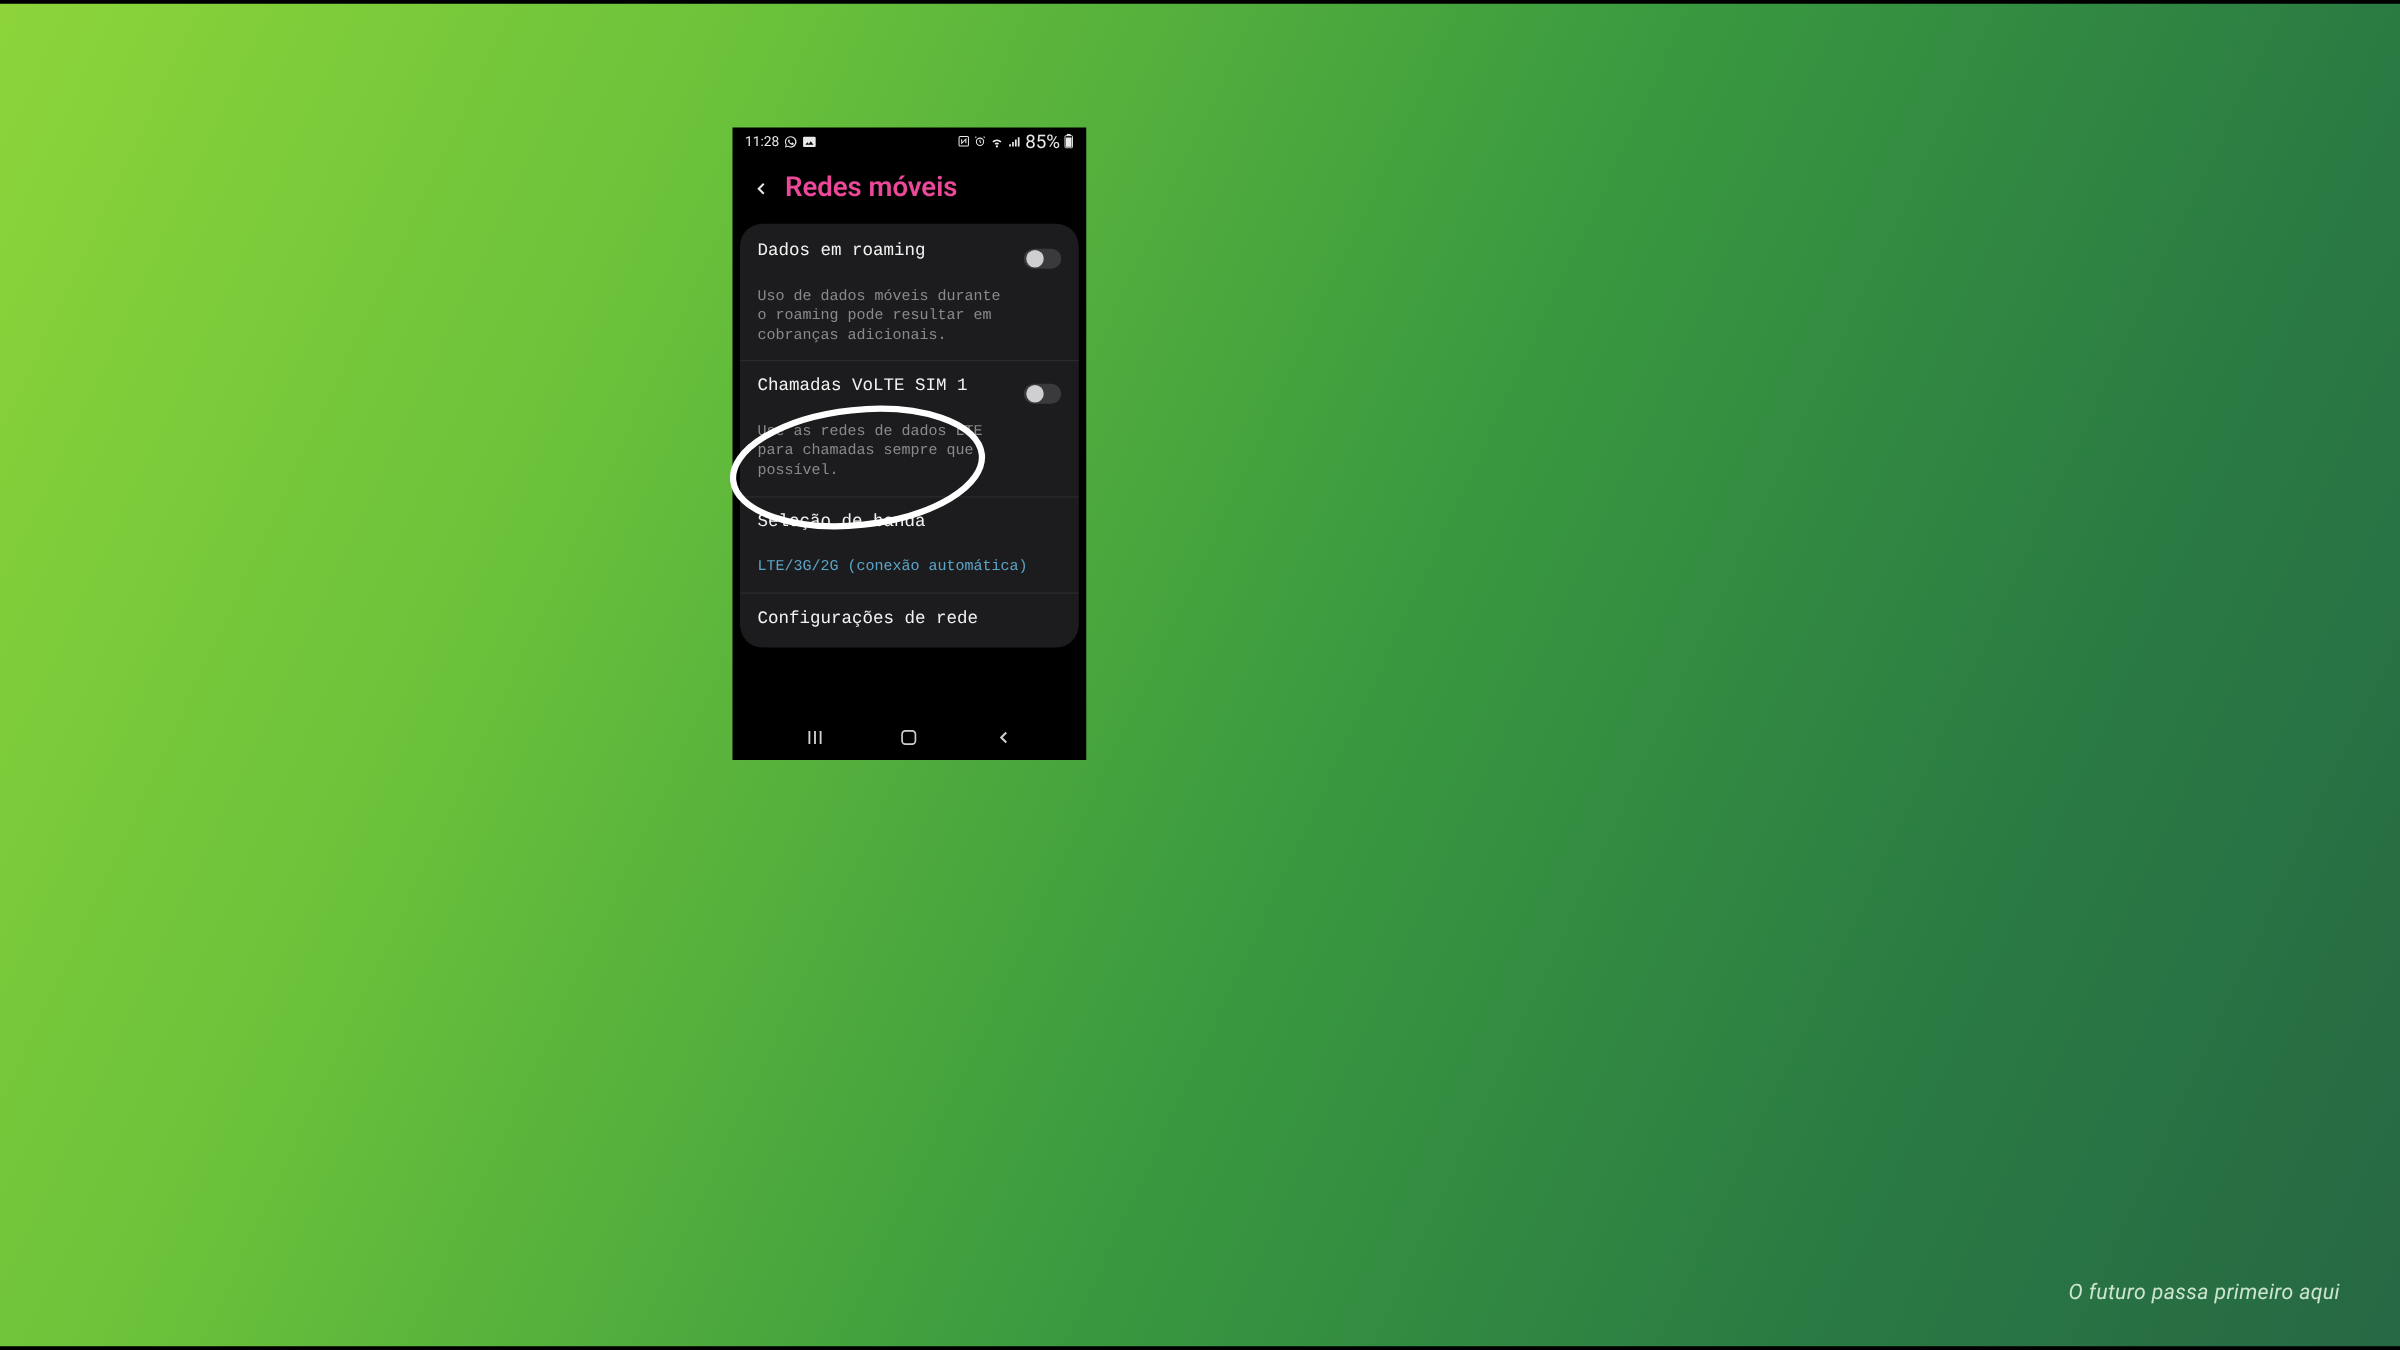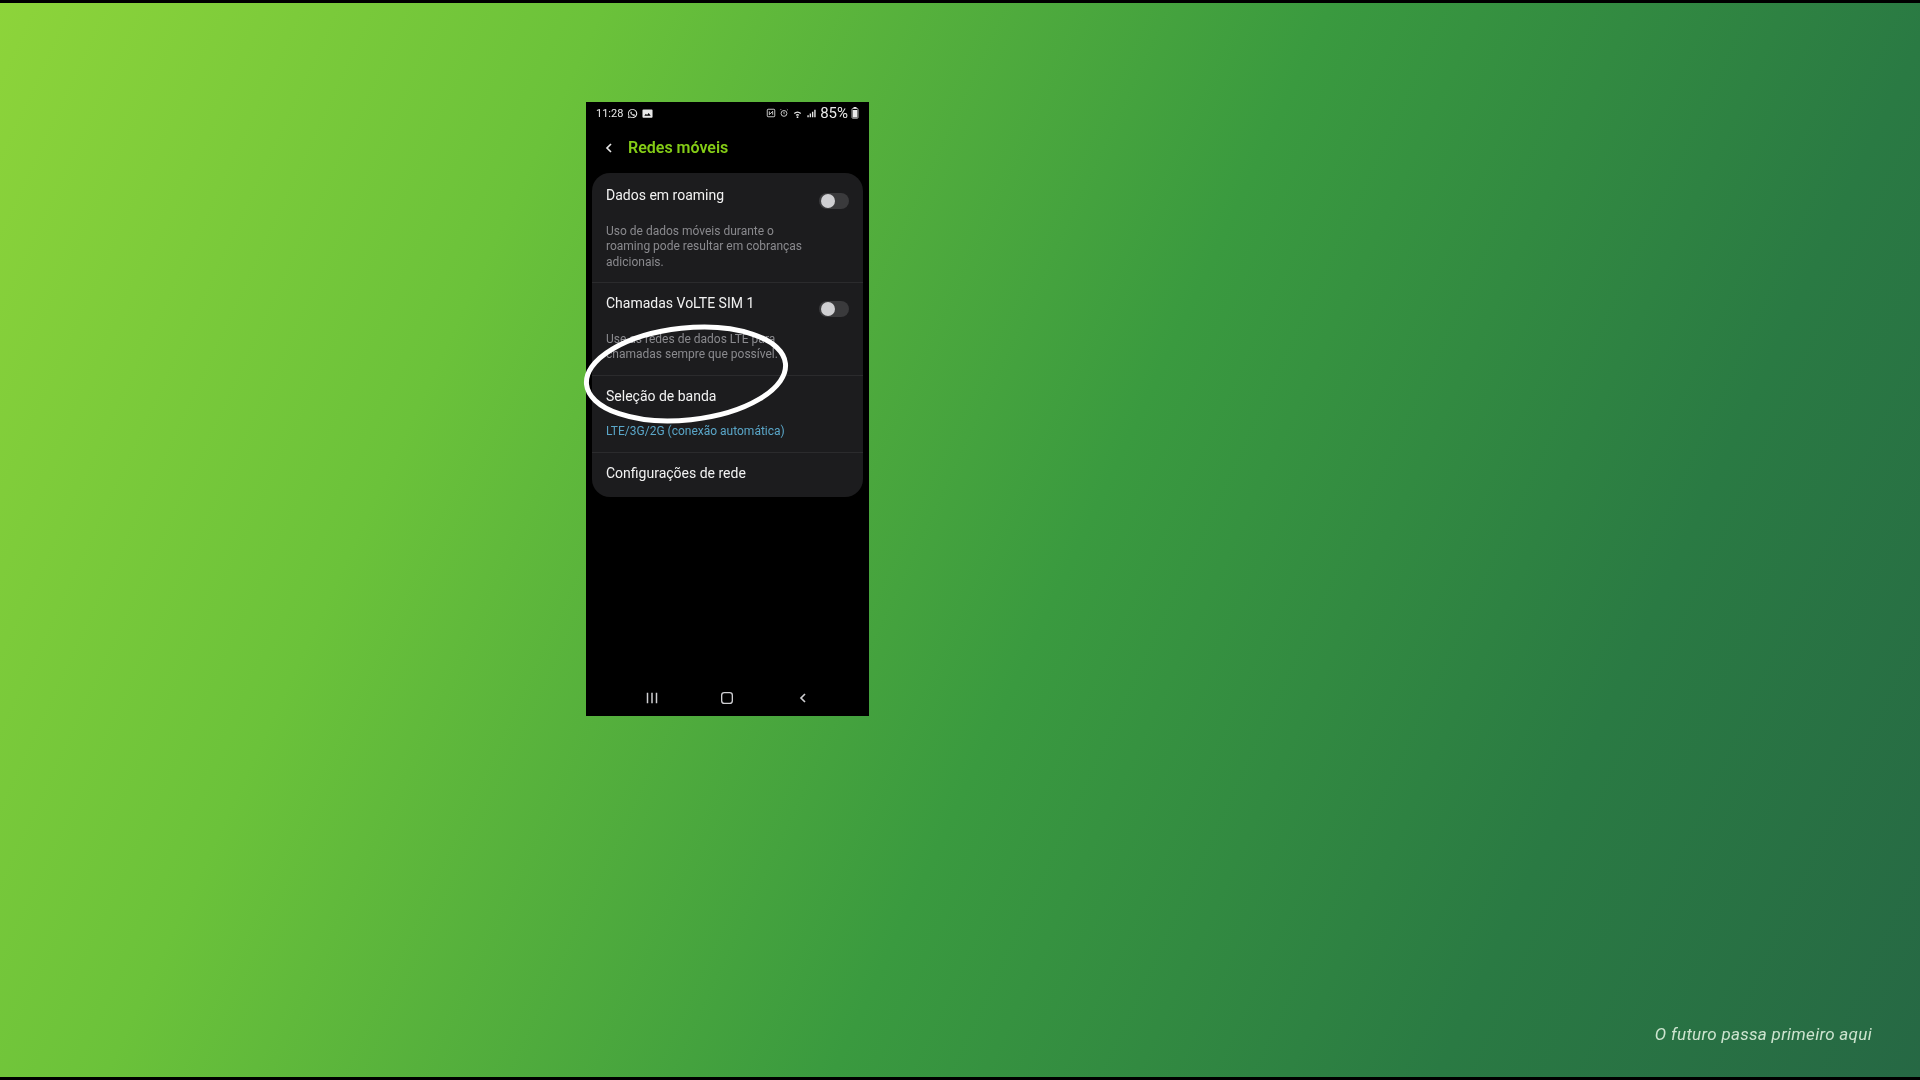--- a/index.html
+++ b/index.html
@@ -10,21 +10,21 @@
     position: relative;
   }
   .black-bar-top { position: absolute; top: 0; left: 0; right: 0; height: 3px; background: #000; }
   .black-bar-bottom { position: absolute; bottom: 0; left: 0; right: 0; height: 3px; background: #000; }
 
   .phone {
     position: absolute;
     left: 586px;
     top: 102px;
     width: 283px;
-    height: 614px;
+    height: 506px;
     background: #000;
     color: #fff;
     display: flex;
     flex-direction: column;
     overflow: hidden;
   }
 
   .status-bar {
     height: 22px;
     display: flex;
@@ -38,35 +38,36 @@
   .status-right { display: flex; align-items: center; gap: 3px; font-size: 15px; }
   .status-icon { display: inline-flex; align-items: center; }
 
   .header {
     display: flex;
     align-items: center;
     padding: 14px 14px 10px 14px;
     gap: 10px;
   }
   .back-chevron { width: 18px; height: 18px; display:inline-flex; align-items:center; justify-content:center; }
-  .header-title { font-size: 16px; font-weight: 600; color: #84cc16; }
+  .header-title { font-size: 22px; font-weight: 600; color: #ec4899; }
 
   .panel {
     margin: 6px 6px 0 6px;
     background: #1c1c1e;
     border-radius: 18px;
     padding: 2px 0;
   }
   .row {
     padding: 12px 14px;
     display: flex;
     align-items: flex-start;
     justify-content: space-between;
     gap: 10px;
     border-bottom: 1px solid #2b2b2d;
+    font-family: Liberation Mono, monospace;
   }
   .row:last-child { border-bottom: none; align-items: center; }
   .row-text { flex: 1; }
   .row-title { font-size: 14px; color: #f2f2f2; line-height: 1.25; }
   .row-sub { font-size: 12px; color: #8a8a8e; line-height: 1.3; margin-top: 19px; }
   .row-sub.accent { color: #5aa6c8; }
 
   .toggle {
     width: 30px; height: 16px;
     background: #3a3a3c;

